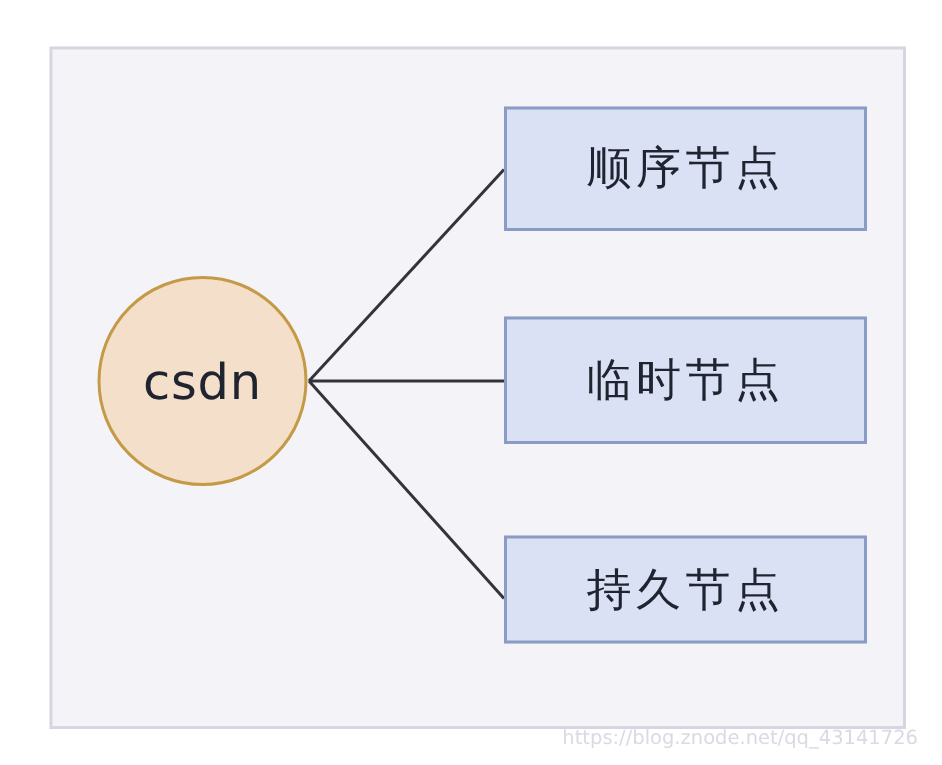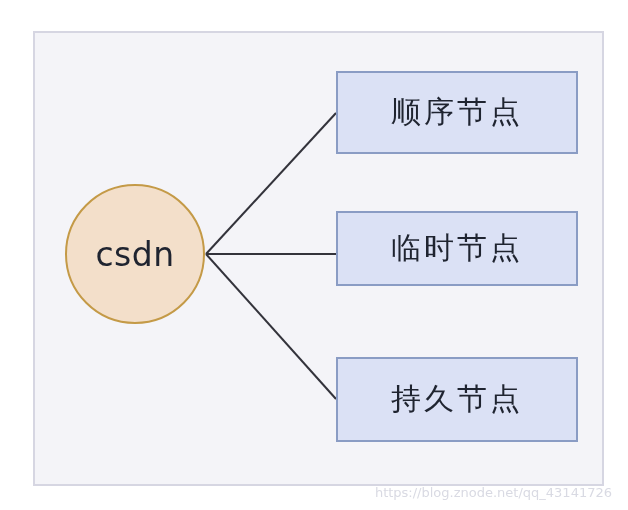--- a/index.html
+++ b/index.html
@@ -68,22 +68,22 @@
     display: flex;
     align-items: center;
     justify-content: center;
   }
   .child-node span {
     font-size: 30px;
     color: var(--text-color);
     letter-spacing: 3px;
   }
   .child-node.pos-0 { top: 38px;  height: 83px; }
-  .child-node.pos-1 { top: 178px; height: 75px; }
-  .child-node.pos-2 { top: 324px; height: 85px; }
+  .child-node.pos-1 { top: 178px; height: 85px; }
+  .child-node.pos-2 { top: 324px; height: 72px; }
   .watermark {
     position: absolute;
     right: 16px; top: 485px;
     font-size: 13px;
     color: var(--watermark-color);
     white-space: nowrap;
     user-select: none;
   }
 </style>
 </head>

